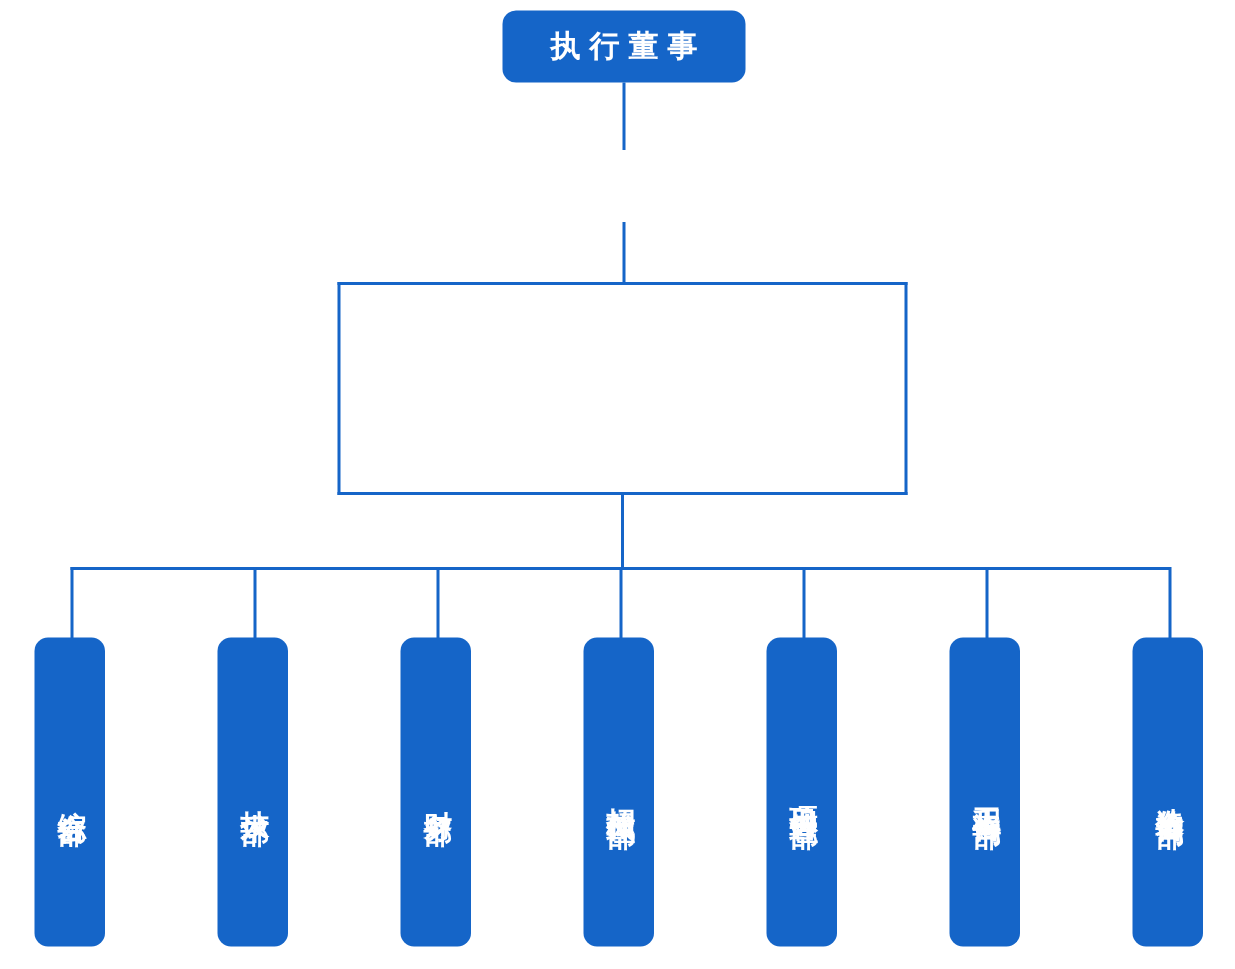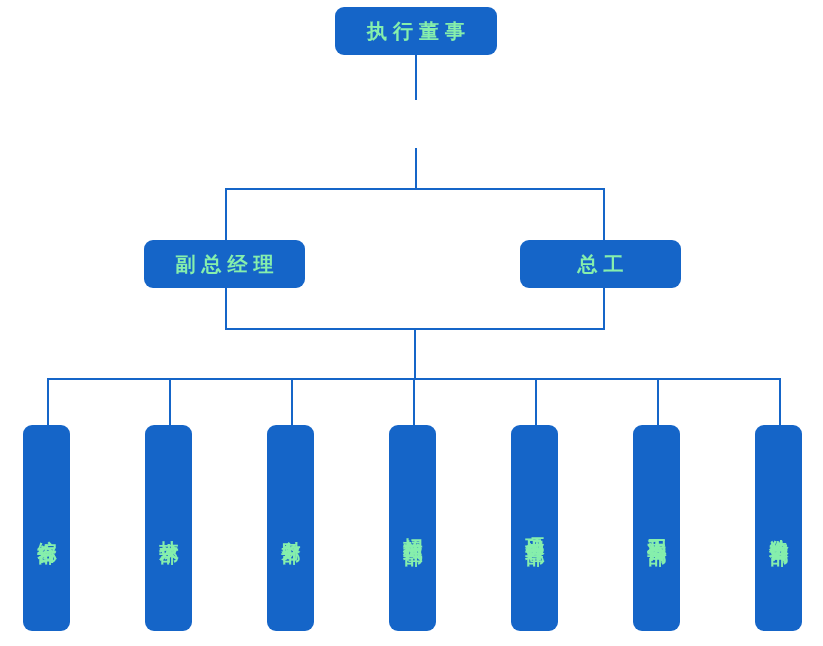--- a/index.html
+++ b/index.html
@@ -24,21 +24,21 @@
     background: #1565C8;
   }
   .line-v { width: 2px; }
   .line-h { height: 2px; }
 
   
   .node {
     position: absolute;
     background: #1565C8;
     border-radius: 9px;
-    color: #86efac;
+    color: #ffffff;
     font-weight: bold;
     display: flex;
     align-items: center;
     justify-content: center;
     box-sizing: border-box;
     text-align: center;
   }
   .node-h {
     font-size: 20px;
     letter-spacing: 6px;
@@ -106,22 +106,20 @@
   <div class="line line-v drop" id="line-drop-1"></div>
   <div class="line line-v drop" id="line-drop-2"></div>
   <div class="line line-v drop" id="line-drop-3"></div>
   <div class="line line-v drop" id="line-drop-4"></div>
   <div class="line line-v drop" id="line-drop-5"></div>
   <div class="line line-v drop" id="line-drop-6"></div>
 
   <div class="node node-h" id="node-exec">执行董事</div>
 
 
-  <div class="node node-h" id="node-deputy-gm">副总经理</div>
-  <div class="node node-h" id="node-chief-eng">总工</div>
 
   <div class="node node-v dept" id="node-dept-0">综合部</div>
   <div class="node node-v dept" id="node-dept-1">技术部</div>
   <div class="node node-v dept" id="node-dept-2">财务部</div>
   <div class="node node-v dept" id="node-dept-3">招标代理部</div>
   <div class="node node-v dept" id="node-dept-4">项目管理部</div>
   <div class="node node-v dept" id="node-dept-5">工程咨询部</div>
   <div class="node node-v dept" id="node-dept-6">造价咨询部</div>
 
 </div>

